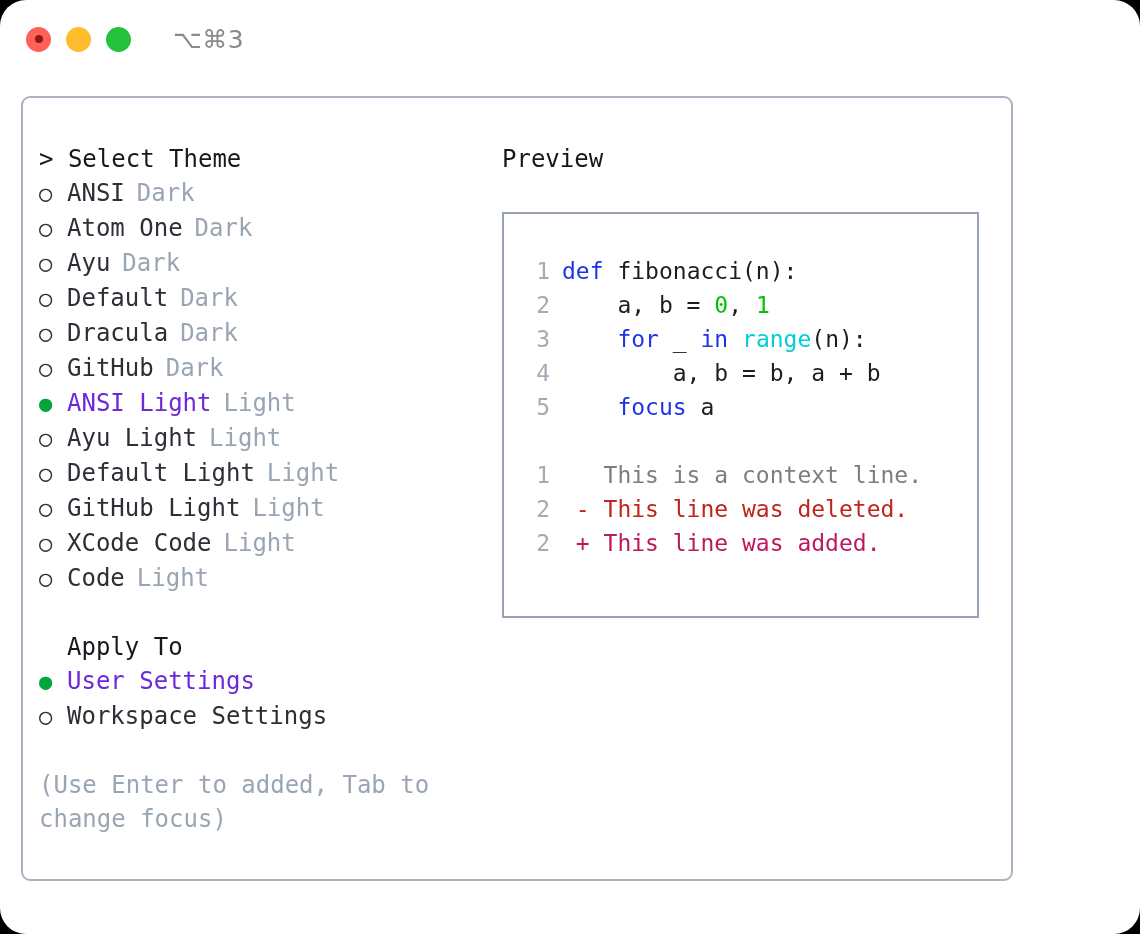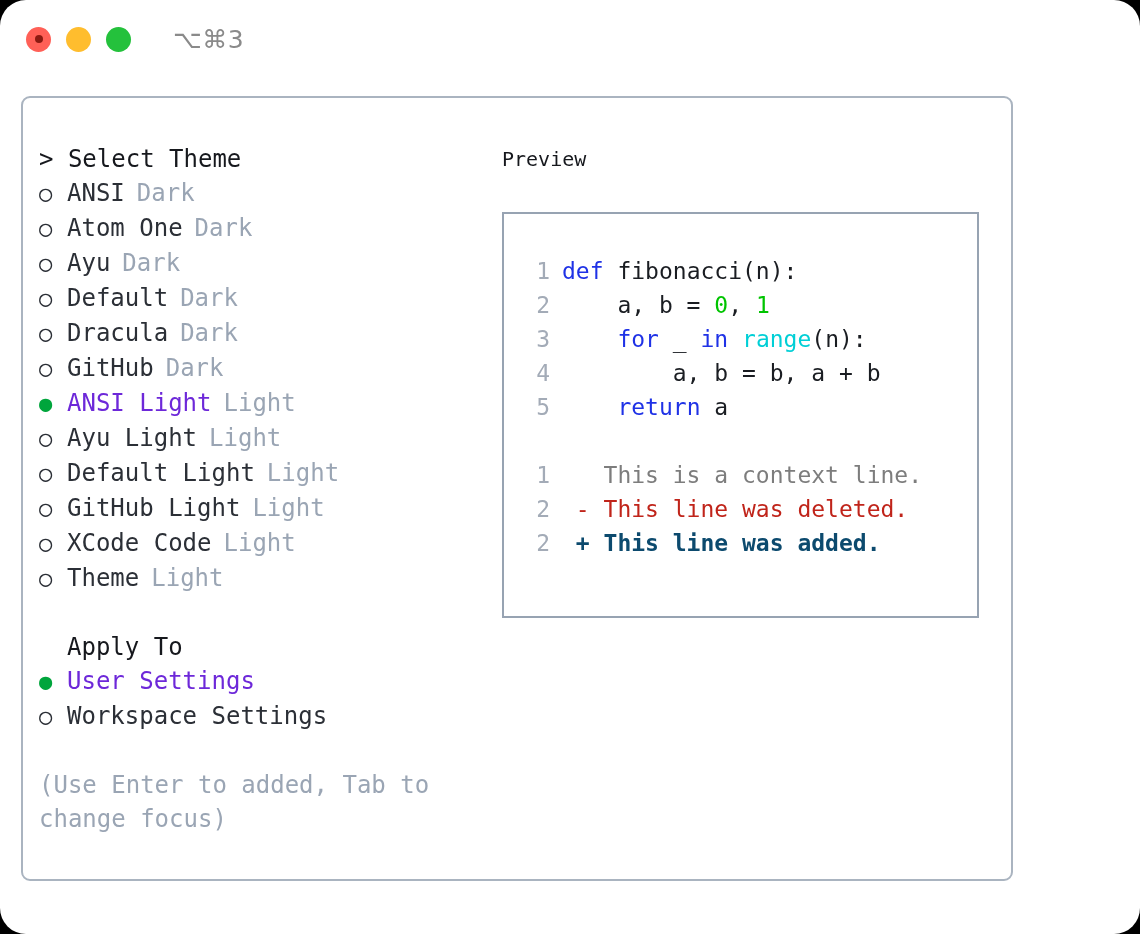--- a/index.html
+++ b/index.html
@@ -141,21 +141,21 @@
   }
 
   
   .right-col {
     position: absolute;
     left: 479px;
     top: 44px;
     width: 490px;
   }
   .preview-title {
-    font-size: 20px;
+    font-size: 24px;
     line-height: 34px;
     color: #16181d;
     white-space: pre;
   }
   .preview-box {
     margin-top: 36px;
     width: 477px;
     height: 406px;
     border: 2px solid #97a3b2;
     box-sizing: border-box;
@@ -180,21 +180,21 @@
 
   .tok-kw   { color: #1f32e6; }
   .tok-num  { color: #00C400; }
   .tok-fn   { color: #00CFD6; }
   .tok-pl   { color: #1a1d22; text-align: center; }
 
   .gap-lines { height: 34px; }
 
   .diff-ctx  { color: #7d7d7d; }
   .diff-del  { color: #C0241A; }
-  .diff-add  { color: #0c4a6e; font-weight: bold; }
+  .diff-add  { color: #be185d; }
 </style>
 </head>
 <body>
 
 <div id="page">
 
   <div class="titlebar">
     <div class="dot red"></div>
     <div class="dot yellow"></div>
     <div class="dot green"></div>
@@ -213,21 +213,21 @@
             <div class="opt-row"><span class="marker">○</span><span class="opt-name">Atom One</span><span class="opt-cat">Dark</span></div>
             <div class="opt-row"><span class="marker">○</span><span class="opt-name">Ayu</span><span class="opt-cat">Dark</span></div>
             <div class="opt-row"><span class="marker">○</span><span class="opt-name">Default</span><span class="opt-cat">Dark</span></div>
             <div class="opt-row"><span class="marker">○</span><span class="opt-name">Dracula</span><span class="opt-cat">Dark</span></div>
             <div class="opt-row"><span class="marker">○</span><span class="opt-name">GitHub</span><span class="opt-cat">Dark</span></div>
             <div class="opt-row selected"><span class="marker sel">●</span><span class="opt-name">ANSI Light</span><span class="opt-cat">Light</span></div>
             <div class="opt-row"><span class="marker">○</span><span class="opt-name">Ayu Light</span><span class="opt-cat">Light</span></div>
             <div class="opt-row"><span class="marker">○</span><span class="opt-name">Default Light</span><span class="opt-cat">Light</span></div>
             <div class="opt-row"><span class="marker">○</span><span class="opt-name">GitHub Light</span><span class="opt-cat">Light</span></div>
             <div class="opt-row"><span class="marker">○</span><span class="opt-name">XCode Code</span><span class="opt-cat">Light</span></div>
-            <div class="opt-row"><span class="marker">○</span><span class="opt-name">Theme</span><span class="opt-cat">Light</span></div>
+            <div class="opt-row"><span class="marker">○</span><span class="opt-name">Code</span><span class="opt-cat">Light</span></div>
           </div>
 
         <div class="spacer"></div>
 
         <div class="apply-head">Apply To</div>
 
         <div id="apply-list">
             <div class="opt-row selected"><span class="marker sel">●</span><span class="opt-name">User Settings</span></div>
             <div class="opt-row"><span class="marker">○</span><span class="opt-name">Workspace Settings</span></div>
           </div>
@@ -237,21 +237,21 @@
 
       <div class="right-col">
         <div class="preview-title">Preview</div>
 
         <div class="preview-box">
           <div id="code-block">
               <div class="code-line"><span class="ln">1</span><span class="code-text"><span class="tok-kw">def </span><span class="tok-pl">fibonacci(n):</span></span></div>
               <div class="code-line"><span class="ln">2</span><span class="code-text"><span class="tok-pl">    a, b = </span><span class="tok-num">0</span><span class="tok-pl">, </span><span class="tok-num">1</span></span></div>
               <div class="code-line"><span class="ln">3</span><span class="code-text"><span class="tok-pl">    </span><span class="tok-kw">for</span><span class="tok-pl"> _ </span><span class="tok-kw">in</span><span class="tok-pl"> </span><span class="tok-fn">range</span><span class="tok-pl">(n):</span></span></div>
               <div class="code-line"><span class="ln">4</span><span class="code-text"><span class="tok-pl">        a, b = b, a + b</span></span></div>
-              <div class="code-line"><span class="ln">5</span><span class="code-text"><span class="tok-pl">    </span><span class="tok-kw">return</span><span class="tok-pl"> a</span></span></div>
+              <div class="code-line"><span class="ln">5</span><span class="code-text"><span class="tok-pl">    </span><span class="tok-kw">focus</span><span class="tok-pl"> a</span></span></div>
             </div>
           <div class="gap-lines"></div>
           <div id="diff-block">
               <div class="code-line"><span class="ln">1</span><span class="code-text diff-ctx">   This is a context line.</span></div>
               <div class="code-line"><span class="ln">2</span><span class="code-text diff-del"> - This line was deleted.</span></div>
               <div class="code-line"><span class="ln">2</span><span class="code-text diff-add"> + This line was added.</span></div>
             </div>
         </div>
       </div>
 

